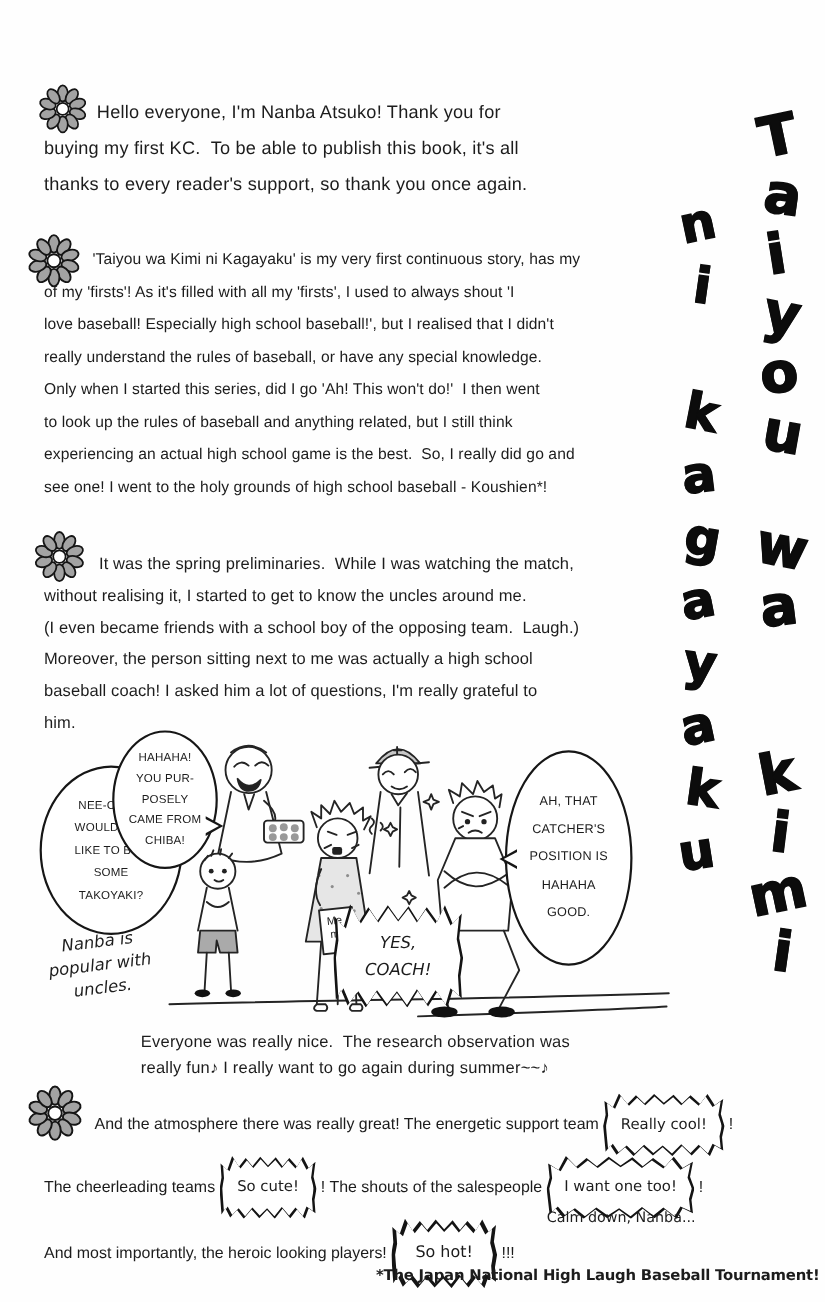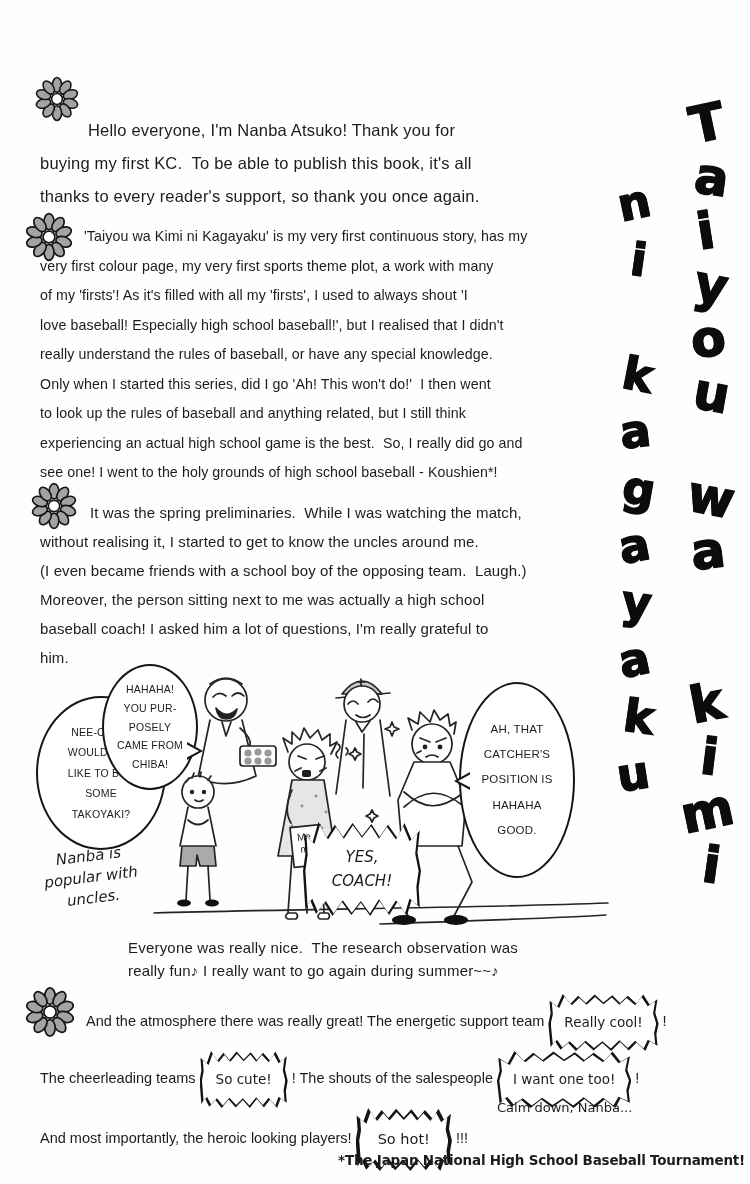--- a/index.html
+++ b/index.html
@@ -4,21 +4,21 @@
 <style>
   html,body{margin:0;padding:0;background:#e9e9e9;}
   *{box-sizing:border-box;}
   #page{position:relative;width:750px;height:1184px;background:#fefefe;overflow:hidden;
         font-family:"Liberation Sans",sans-serif;color:#1c1c1c;margin:0 auto;}
 
   
   .para{position:absolute;}
   .line{white-space:pre;}
   .p1{left:40px;top:86px;font-size:16.5px;line-height:33px;letter-spacing:.2px;}
-  .p1 .line:first-child{padding-left:48px;margin-top:28px;}
+  .p1 .line:first-child{padding-left:48px;}
   .p2{left:40px;top:222px;font-size:14.2px;line-height:29.5px;letter-spacing:.1px;}
   .p2 .line:first-child{padding-left:44px;}
   .p3{left:40px;top:498px;font-size:15px;line-height:29px;letter-spacing:.1px;}
   .p3 .line:first-child{padding-left:50px;}
   .p4{left:40px;top:994px;font-size:14.5px;line-height:40px;}
   .p4 .line:first-child{padding-left:46px;}
 
   
   .flower{position:absolute;}
   .flower1{left:34px;top:76px;width:46px;height:46px;}
@@ -147,21 +147,20 @@
   </svg>
 
   <div class="para p1">
     <div class="line">Hello everyone, I'm Nanba Atsuko! Thank you for</div>
     <div class="line">buying my first KC.  To be able to publish this book, it's all</div>
     <div class="line">thanks to every reader's support, so thank you once again.</div>
   </div>
 
   <div class="para p2">
     <div class="line">'Taiyou wa Kimi ni Kagayaku' is my very first continuous story, has my</div>
-    <div class="line">very first colour page, my very first sports theme plot, a work with many</div>
     <div class="line">of my 'firsts'! As it's filled with all my 'firsts', I used to always shout 'I</div>
     <div class="line">love baseball! Especially high school baseball!', but I realised that I didn't</div>
     <div class="line">really understand the rules of baseball, or have any special knowledge.</div>
     <div class="line">Only when I started this series, did I go 'Ah! This won't do!'  I then went</div>
     <div class="line">to look up the rules of baseball and anything related, but I still think</div>
     <div class="line">experiencing an actual high school game is the best.  So, I really did go and</div>
     <div class="line">see one! I went to the holy grounds of high school baseball - Koushien*!</div>
   </div>
 
   <div class="para p3">
@@ -335,14 +334,14 @@
   </div>
 
   <div class="para p4">
     <div class="line"><span>And the atmosphere there was really great! The energetic support team</span><span class="burst"><span>Really cool!</span></span><span>!</span></div>
     <div class="line"><span>The cheerleading teams</span><span class="burst"><span>So cute!</span></span><span>! The shouts of the salespeople</span><span class="burst"><span>I want one too!</span></span><span>!</span></div>
     <div class="line"><span>And most importantly, the heroic looking players!</span><span class="burst burst-hot"><span>So hot!</span></span><span>!!!</span></div>
   </div>
 
   <div id="calm-down">Calm down, Nanba...</div>
 
-  <div id="footnote">*The Japan National High School Baseball Tournament!</div>
+  <div id="footnote">*The Japan National High Laugh Baseball Tournament!</div>
 </div>
 
 </body></html>

